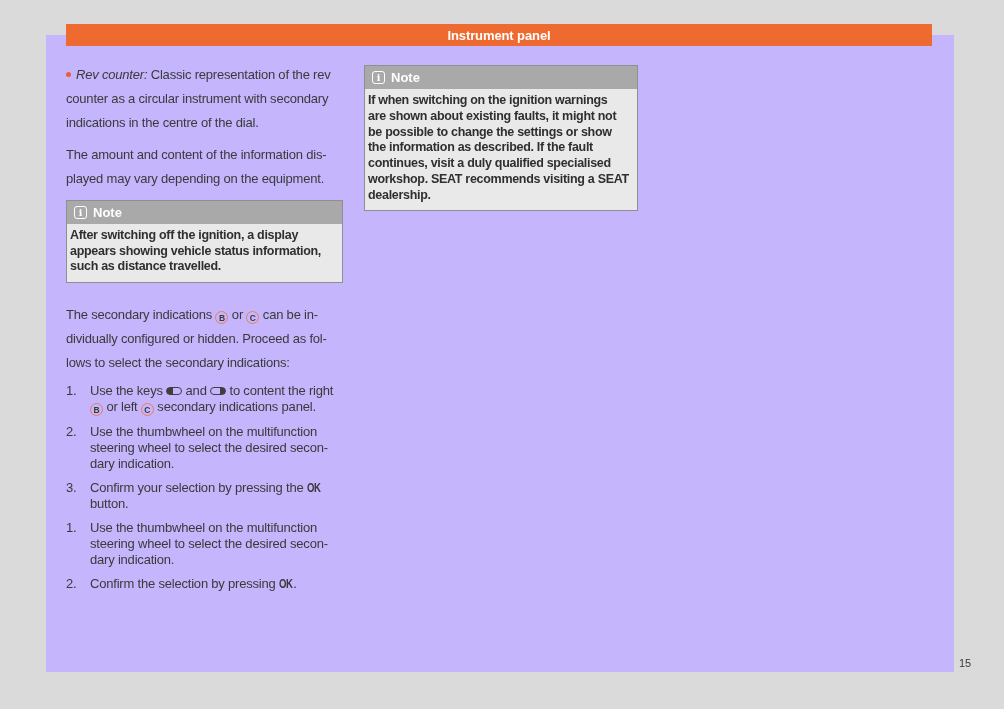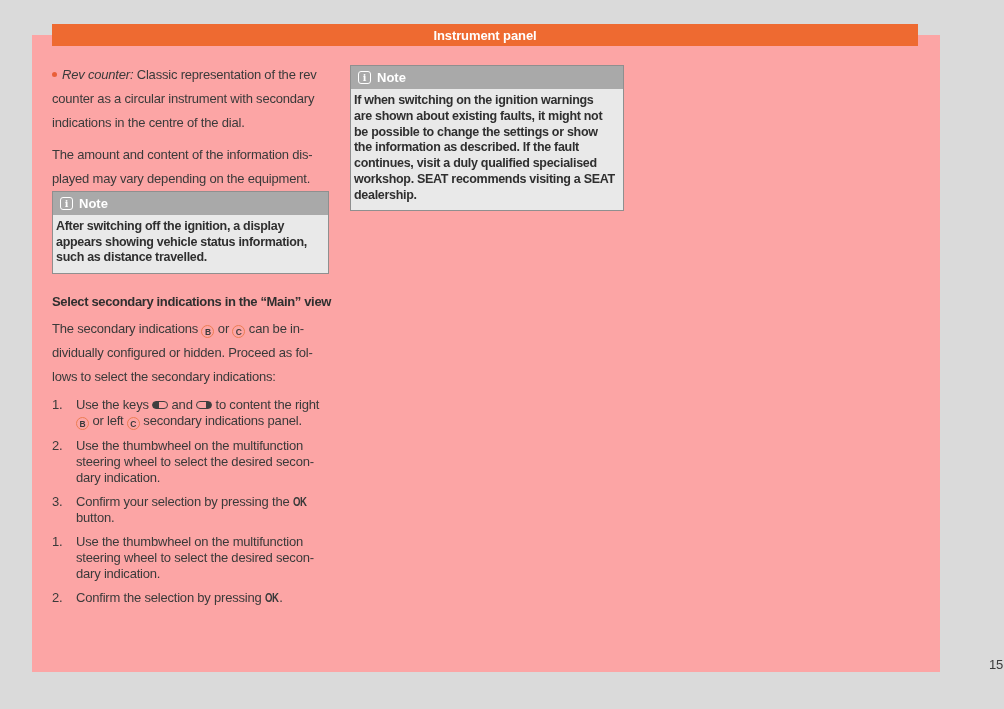--- a/index.html
+++ b/index.html
@@ -5,37 +5,37 @@
   * { margin:0; padding:0; box-sizing:border-box; }
   html,body { width:1004px; height:709px; }
   body {
     background:#dadada;
     font-family:"Liberation Sans", sans-serif;
     color:#3a3a3a;
     position:relative;
     overflow:hidden;
   }
   .page {
-    position:absolute; left:32px; top:35px; width:908px; height:637px;
-    background:#fca5a5;
+    position:absolute; left:46px; top:35px; width:908px; height:637px;
+    background:#c4b5fd;
   }
   .title-bar {
     position:absolute; left:20px; top:-11px; width:866px; height:22px;
     background:#ee6a31; color:#ffffff;
     display:flex; align-items:center; justify-content:center;
     font-size:13px; font-weight:700; letter-spacing:-0.1px;
   }
   .col { position:absolute; top:28px; }
   .col-left  { left:20px;  width:277px; }
   .col-right { left:318px; top:30px; width:274px; }
 
   .pre { white-space:pre; }
   .para { font-size:13px; line-height:24px; letter-spacing:-0.2px; }
   .bullet-para { margin-bottom:8px; }
-  .para2 { }
+  .para2 { margin-bottom:9px; }
   .lead { font-style:italic; }
   .dot {
     display:inline-block; width:5px; height:5px; border-radius:50%;
     background:#e95f38; vertical-align:2px; margin-right:5px;
   }
 
   .notebox { border:1px solid #8f8f8f; margin-bottom:20px; }
   .note-header {
     display:flex; align-items:center; height:23px; padding-left:7px;
     background:#a9a9a9; color:#ffffff; font-size:13px; font-weight:700;
@@ -73,22 +73,22 @@
     display:inline-block; width:16px; height:8px;
     border:1.4px solid #3f3f3f; border-radius:4px; vertical-align:-0.5px;
   }
   .keyicon.kleft  { background:linear-gradient(to right, #3f3f3f 0 45%, transparent 45% 100%); }
   .keyicon.kright { background:linear-gradient(to right, transparent 0 62%, #3f3f3f 62% 100%); }
   .ok {
     display:inline-block; font-weight:700; letter-spacing:-0.6px;
     transform:scaleX(0.74); transform-origin:left center; margin-right:-4px;
   }
   .page-num {
-    position:absolute; left:957px; top:657px;
-    font-size:13px; color:#3a3a3a; letter-spacing:-0.2px;padding-left:32px;
+    position:absolute; left:927px; top:657px;
+    font-size:11px; color:#3a3a3a; letter-spacing:-0.2px;padding-left:32px;
   }
 </style>
 </head>
 <body>
 
 <div class="page">
 
   <div class="title-bar">
     <span>Instrument panel</span>
   </div>
@@ -105,21 +105,20 @@
     <div class="notebox">
       <div class="note-header">
           <span class="noteicon">i</span>
           <span>Note</span>
         </div>
       <div class="note-body pre">After switching off the ignition, a display
 appears showing vehicle status information,
 such as distance travelled.</div>
     </div>
 
-    <h2 class="subhead pre">Select secondary indications in the “Main” view</h2>
 
     <p class="para pre para3"><span>The secondary indications </span><span class="badge">B</span><span> or </span><span class="badge">C</span><span> can be in-
 dividually configured or hidden. Proceed as fol-
 lows to select the secondary indications:</span></p>
 
     <div class="list">
       <div class="oli">
         <span class="num">1.</span>
         <div class="libody pre"><span>Use the keys </span><span class="keyicon kleft"></span><span> and </span><span class="keyicon kright"></span><span> to content the right
 </span><span class="badge">B</span><span> or left </span><span class="badge">C</span><span> secondary indications panel.</span></div>

